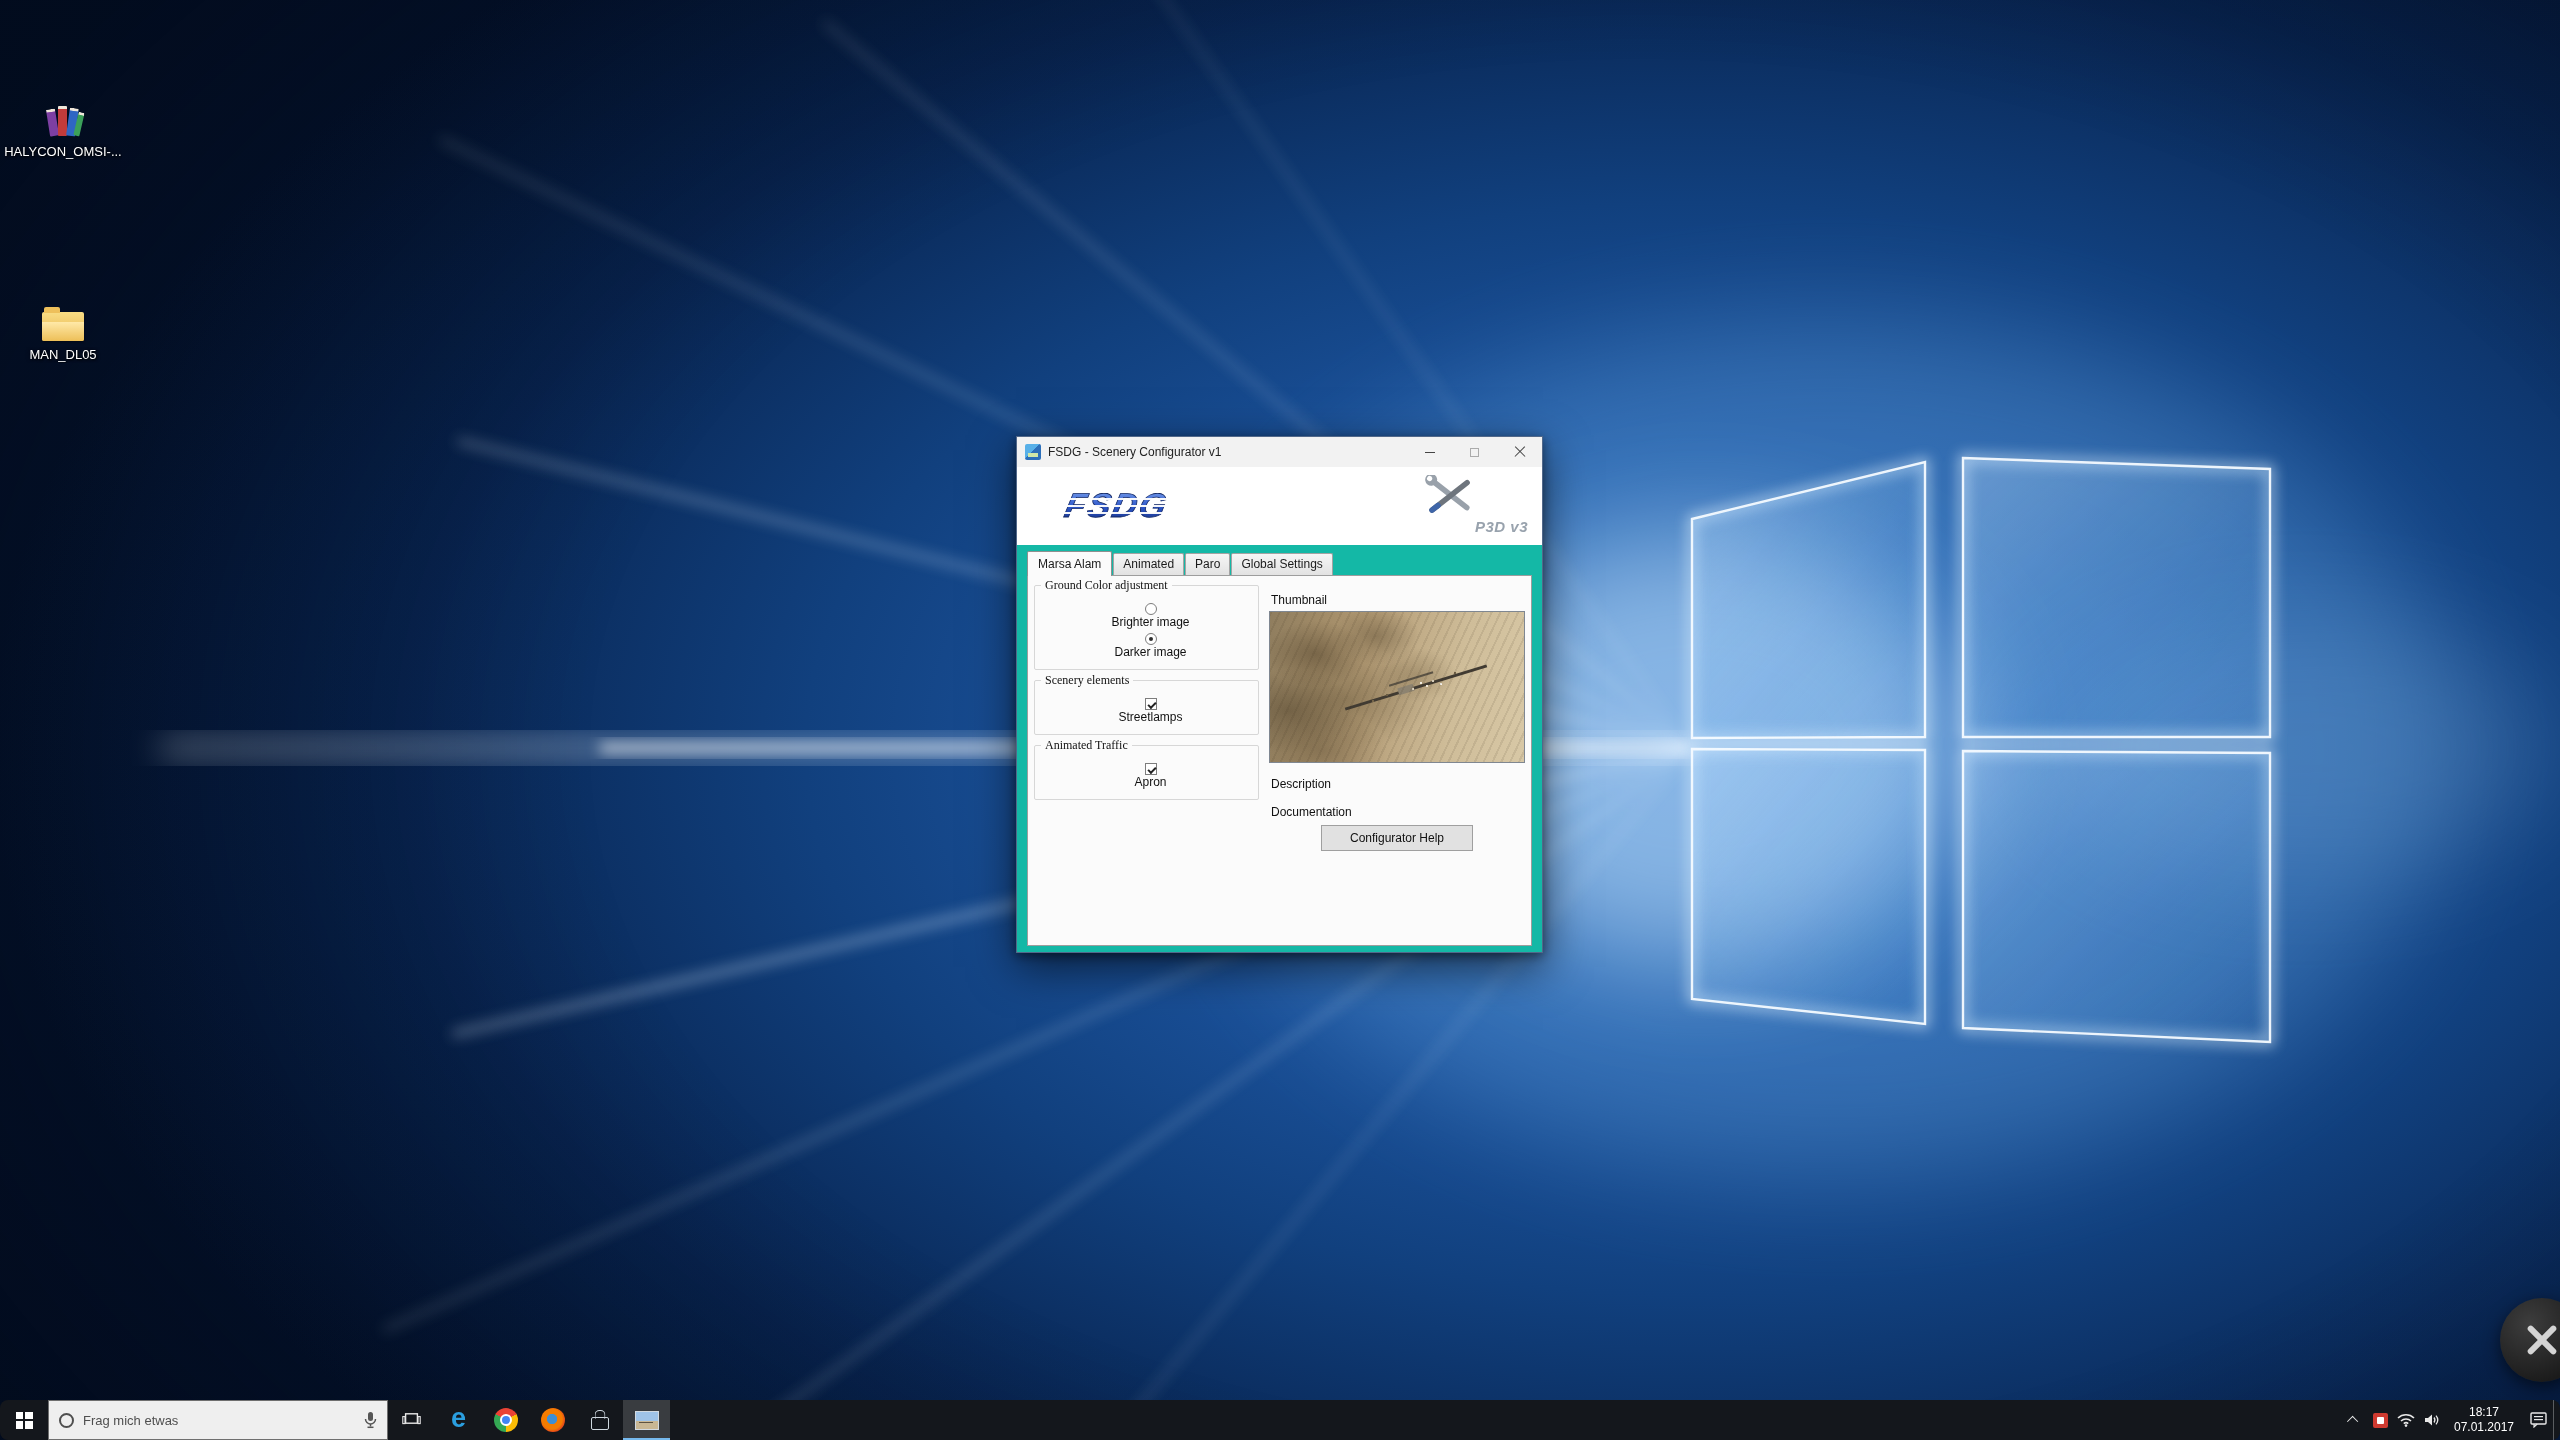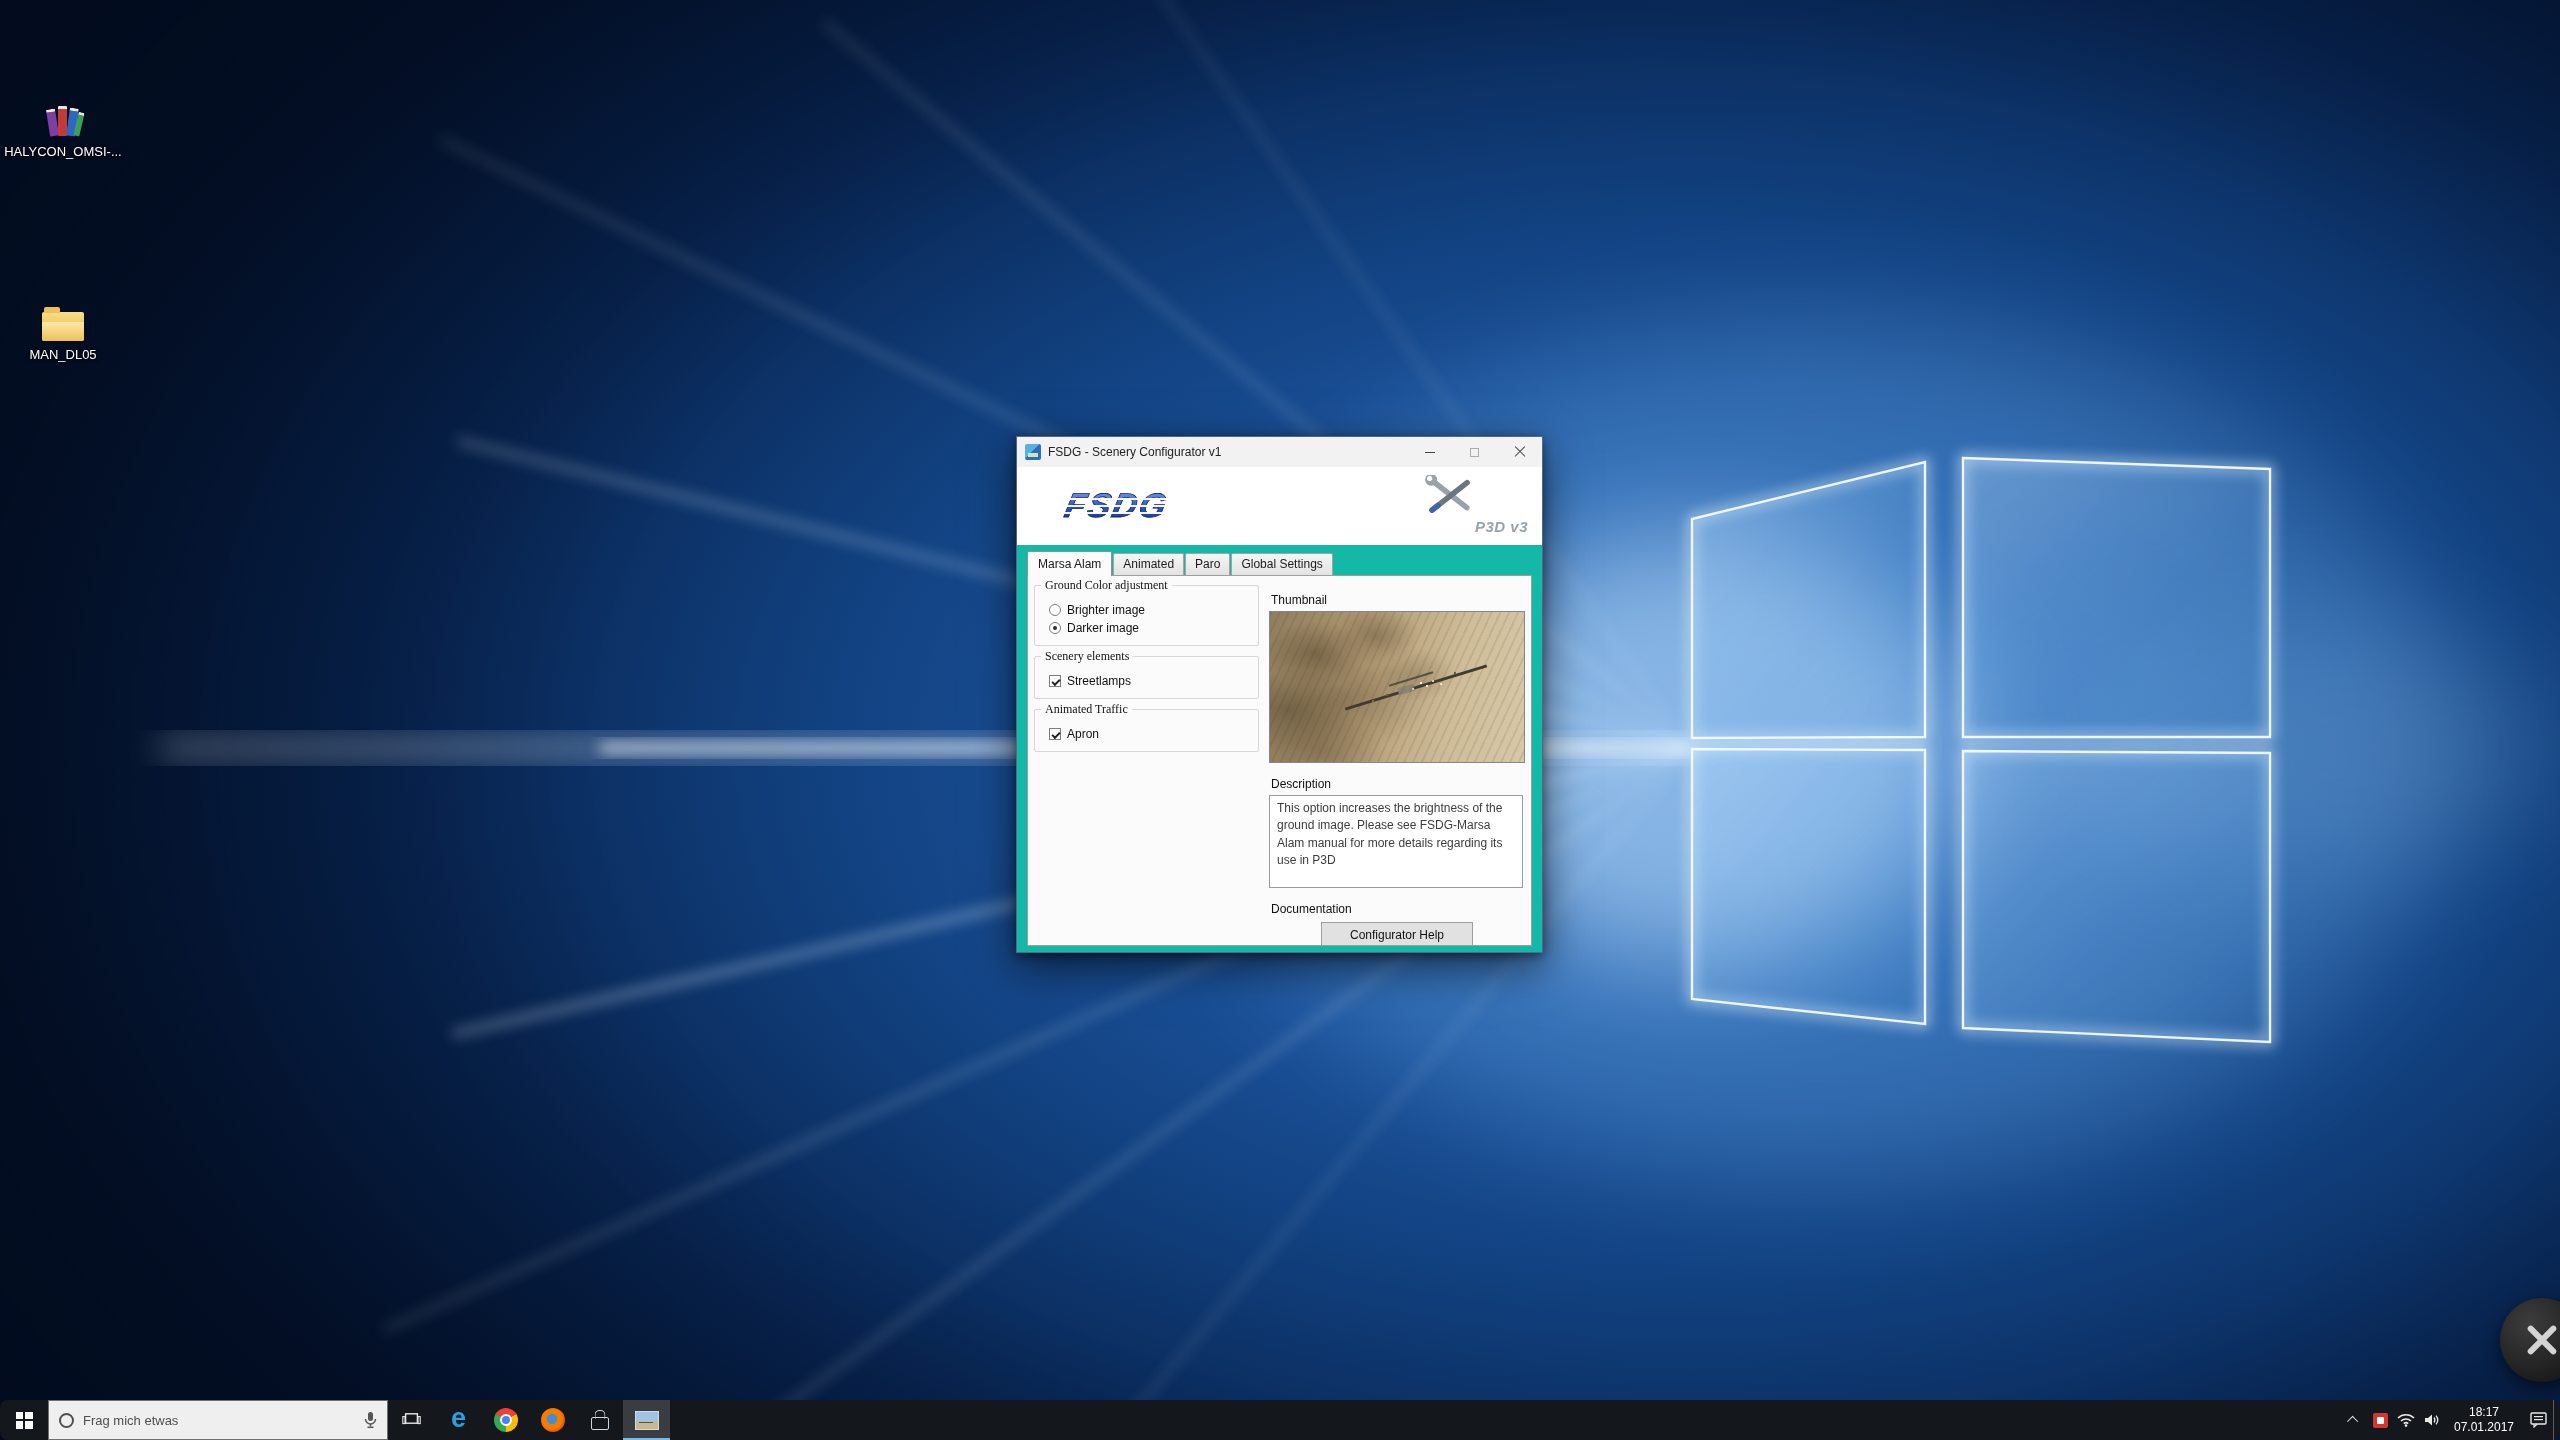--- a/index.html
+++ b/index.html
@@ -62,21 +62,21 @@
   .tab.active { background:#fbfbfb; border-color:#8f8f8f; padding:5px 10px 5px; margin-bottom:-1px; }
 
   .tab-page { margin:0 10px 10px; height:371px; border:1px solid #9d9d9d; background:#fbfbfb;
       display:flex; padding:4px 6px; position:relative; z-index:2; overflow:hidden; }
   .col-left { width:228px; margin-right:10px; }
   .groupbox { position:relative; border:1px solid #d7d7d7; border-radius:2px;
       padding:13px 6px 6px; margin-top:10px; }
   .groupbox:first-child { margin-top:5px; }
   .gb-title { position:absolute; top:-8px; left:6px; background:#fbfbfb; padding:0 4px;
       font-size:12px; color:#111; white-space:nowrap;font-family:Liberation Serif, serif; }
-  .opt { display:flex; align-items:center; gap:6px; margin:4px 0 4px 8px; font-size:12px; color:#111; }
+  .opt { display:flex; align-items:center; margin:4px 0 4px 8px; font-size:12px; color:#111;flex-direction:column; }
   .radio { width:12px; height:12px; min-width:12px; border:1px solid #7d7d7d; border-radius:50%;
       background:#fff; position:relative; }
   .radio.checked::after { content:""; position:absolute; inset:3px; background:#2f2f2f; border-radius:50%; }
   .checkbox { width:12px; height:12px; min-width:12px; border:1px solid #7d7d7d; background:#fff; position:relative; }
   .checkbox.checked::after { content:""; position:absolute; left:2px; top:2.5px; width:6px; height:3px;
       border-left:2px solid #222; border-bottom:2px solid #222; transform:rotate(-45deg); }
 
   .col-right { flex:1; }
   .side-label { font-size:12px; color:#111; margin:14px 0 4px 2px; }
   .side-label.first { margin-top:13px; }
@@ -317,21 +317,20 @@
     <div class="col-right">
       <div class="side-label first">Thumbnail</div>
       <div class="thumb">
         <div class="taxi"></div>
         <div class="runway"></div>
         <div class="apron-pad"></div>
         <div class="specks"></div>
       </div>
 
       <div class="side-label">Description</div>
-      <div class="descbox">This option increases the brightness of the ground image. Please see FSDG-Marsa Alam manual for more details regarding its use in P3D</div>
 
       <div class="side-label">Documentation</div>
       <button class="doc-btn">Configurator Help</button>
     </div>
   </div>
 </div>
 
 <div class="float-x">
   <span class="fx-bar a"></span>
   <span class="fx-bar b"></span>

